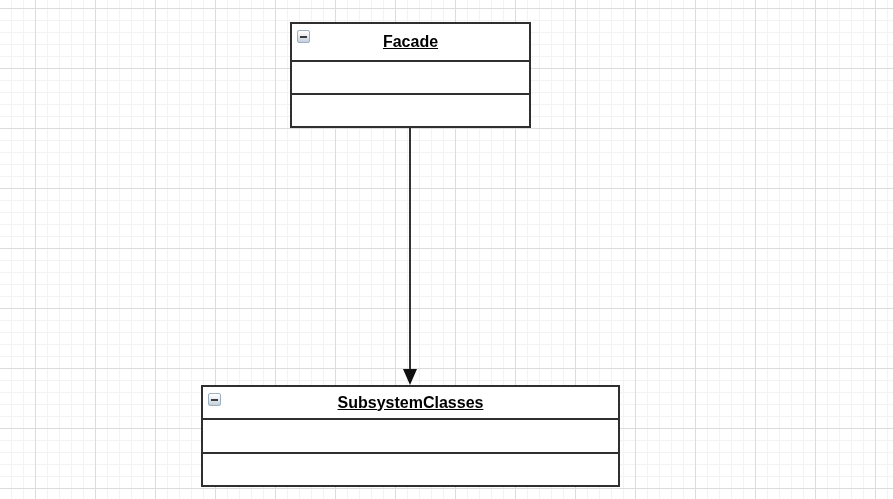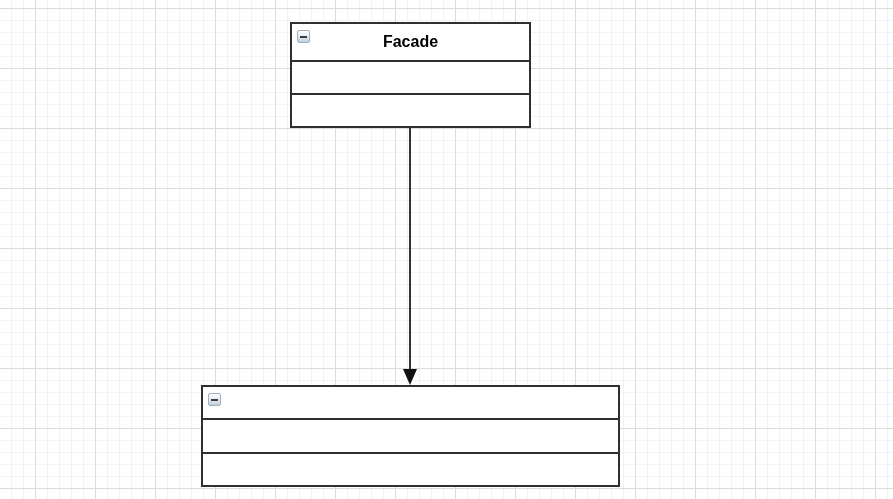--- a/index.html
+++ b/index.html
@@ -28,20 +28,21 @@
     background: #ffffff;
     border: 2px solid #2f2f2f;
     box-sizing: border-box;
   }
   .uml-header {
     position: relative;
     display: flex;
     align-items: center;
     justify-content: center;
     flex: 0 0 auto;
+    text-decoration: underline;
   }
   .uml-title {
     font-weight: bold;
     font-size: 16px;
     color: #000000;
     white-space: nowrap;
   }
   .collapse-btn {
     position: absolute;
     left: 5px;
@@ -95,18 +96,19 @@
   <svg class="connector" style="left:400px; top:128px;" width="21" height="258" viewBox="0 0 21 258" xmlns="http://www.w3.org/2000/svg">
     <line x1="10" y1="0" x2="10" y2="244" stroke="#333333" stroke-width="2"></line>
     <polygon points="3,241 17,241 10,257" fill="#111111"></polygon>
   </svg>
 
   <div class="uml-class" id="subsys-box">
     <div class="uml-header">
       <span class="collapse-btn">
         <span class="minus"></span>
       </span>
+      <span class="uml-title">SubsystemClasses</span>
     </div>
     <div class="uml-compartment"></div>
     <div class="uml-compartment"></div>
   </div>
 
 </div>
 
 </body></html>

